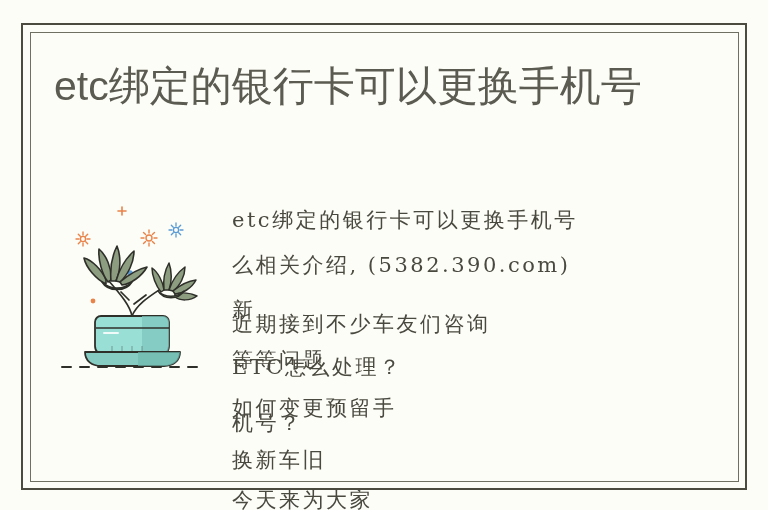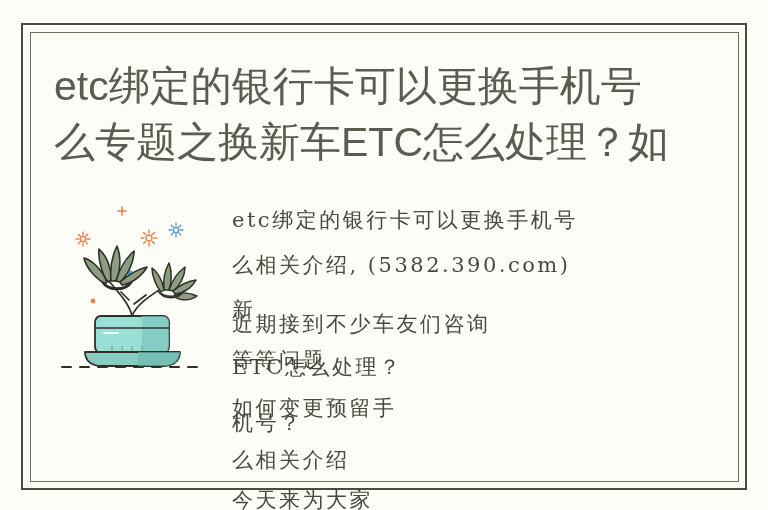--- a/index.html
+++ b/index.html
@@ -103,21 +103,20 @@
 </head>
 <body>
 
 <div id="page">
 
   <div class="frame-outer"></div>
   <div class="frame-inner"></div>
 
   <div class="headline">
     <span class="hl-line">etc绑定的银行卡可以更换手机号</span>
-    <span class="hl-line">么专题之换新车ETC怎么处理？如</span>
   </div>
 
   <div class="illustration">
     <svg width="180" height="180" viewBox="0 0 180 180" xmlns="http://www.w3.org/2000/svg">
       <g>
 
         <g stroke="#e8834a" stroke-width="1.6" stroke-linecap="round">
           <line x1="80" y1="11" x2="80" y2="19"></line>
           <line x1="76" y1="15" x2="84" y2="15"></line>
         </g>
@@ -214,17 +213,17 @@
 
   <div class="bodytext">
     <span class="body-line bl-0">etc绑定的银行卡可以更换手机号</span>
     <span class="body-line bl-1">么相关介绍, (5382.390.com)</span>
     <span class="body-line bl-2">新</span>
     <span class="body-line bl-3">近期接到不少车友们咨询</span>
     <span class="body-line bl-4">等等问题</span>
     <span class="body-line bl-5">ETC怎么处理？</span>
     <span class="body-line bl-6">如何变更预留手</span>
     <span class="body-line bl-7">机号？</span>
-    <span class="body-line bl-8">么相关介绍</span>
+    <span class="body-line bl-8">换新车旧</span>
     <span class="body-line bl-9">今天来为大家</span>
   </div>
 
 </div>
 
 </body></html>

